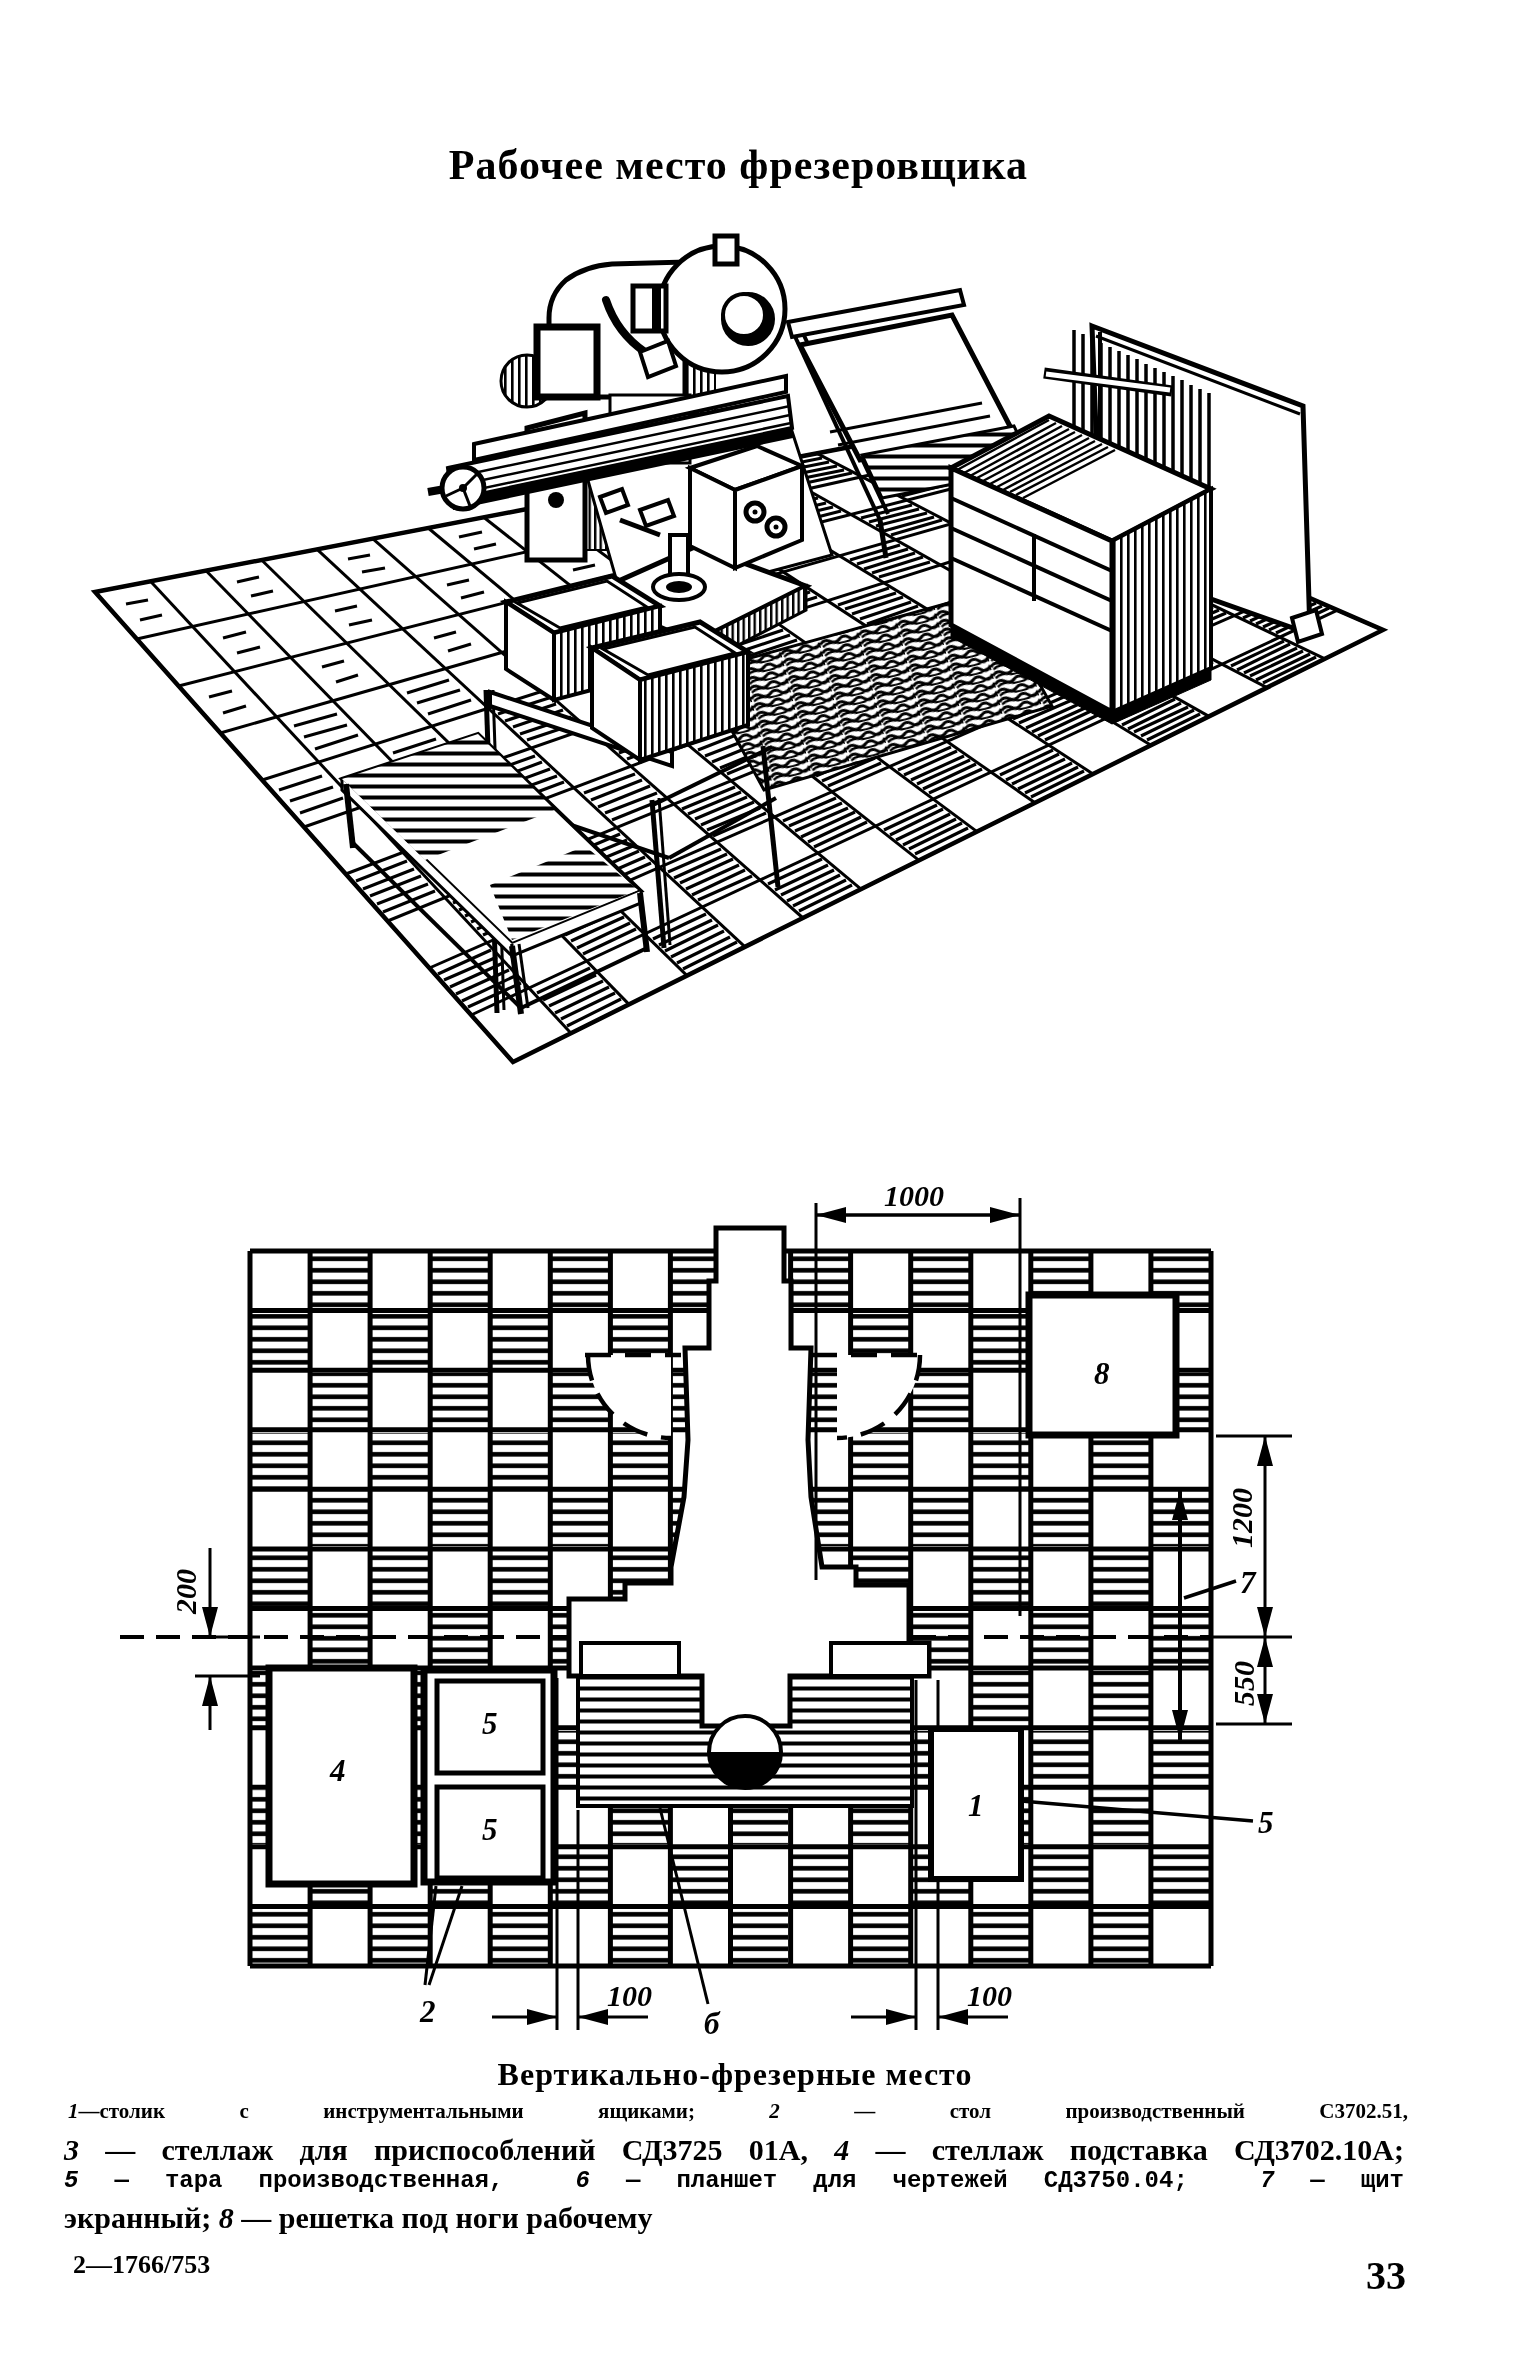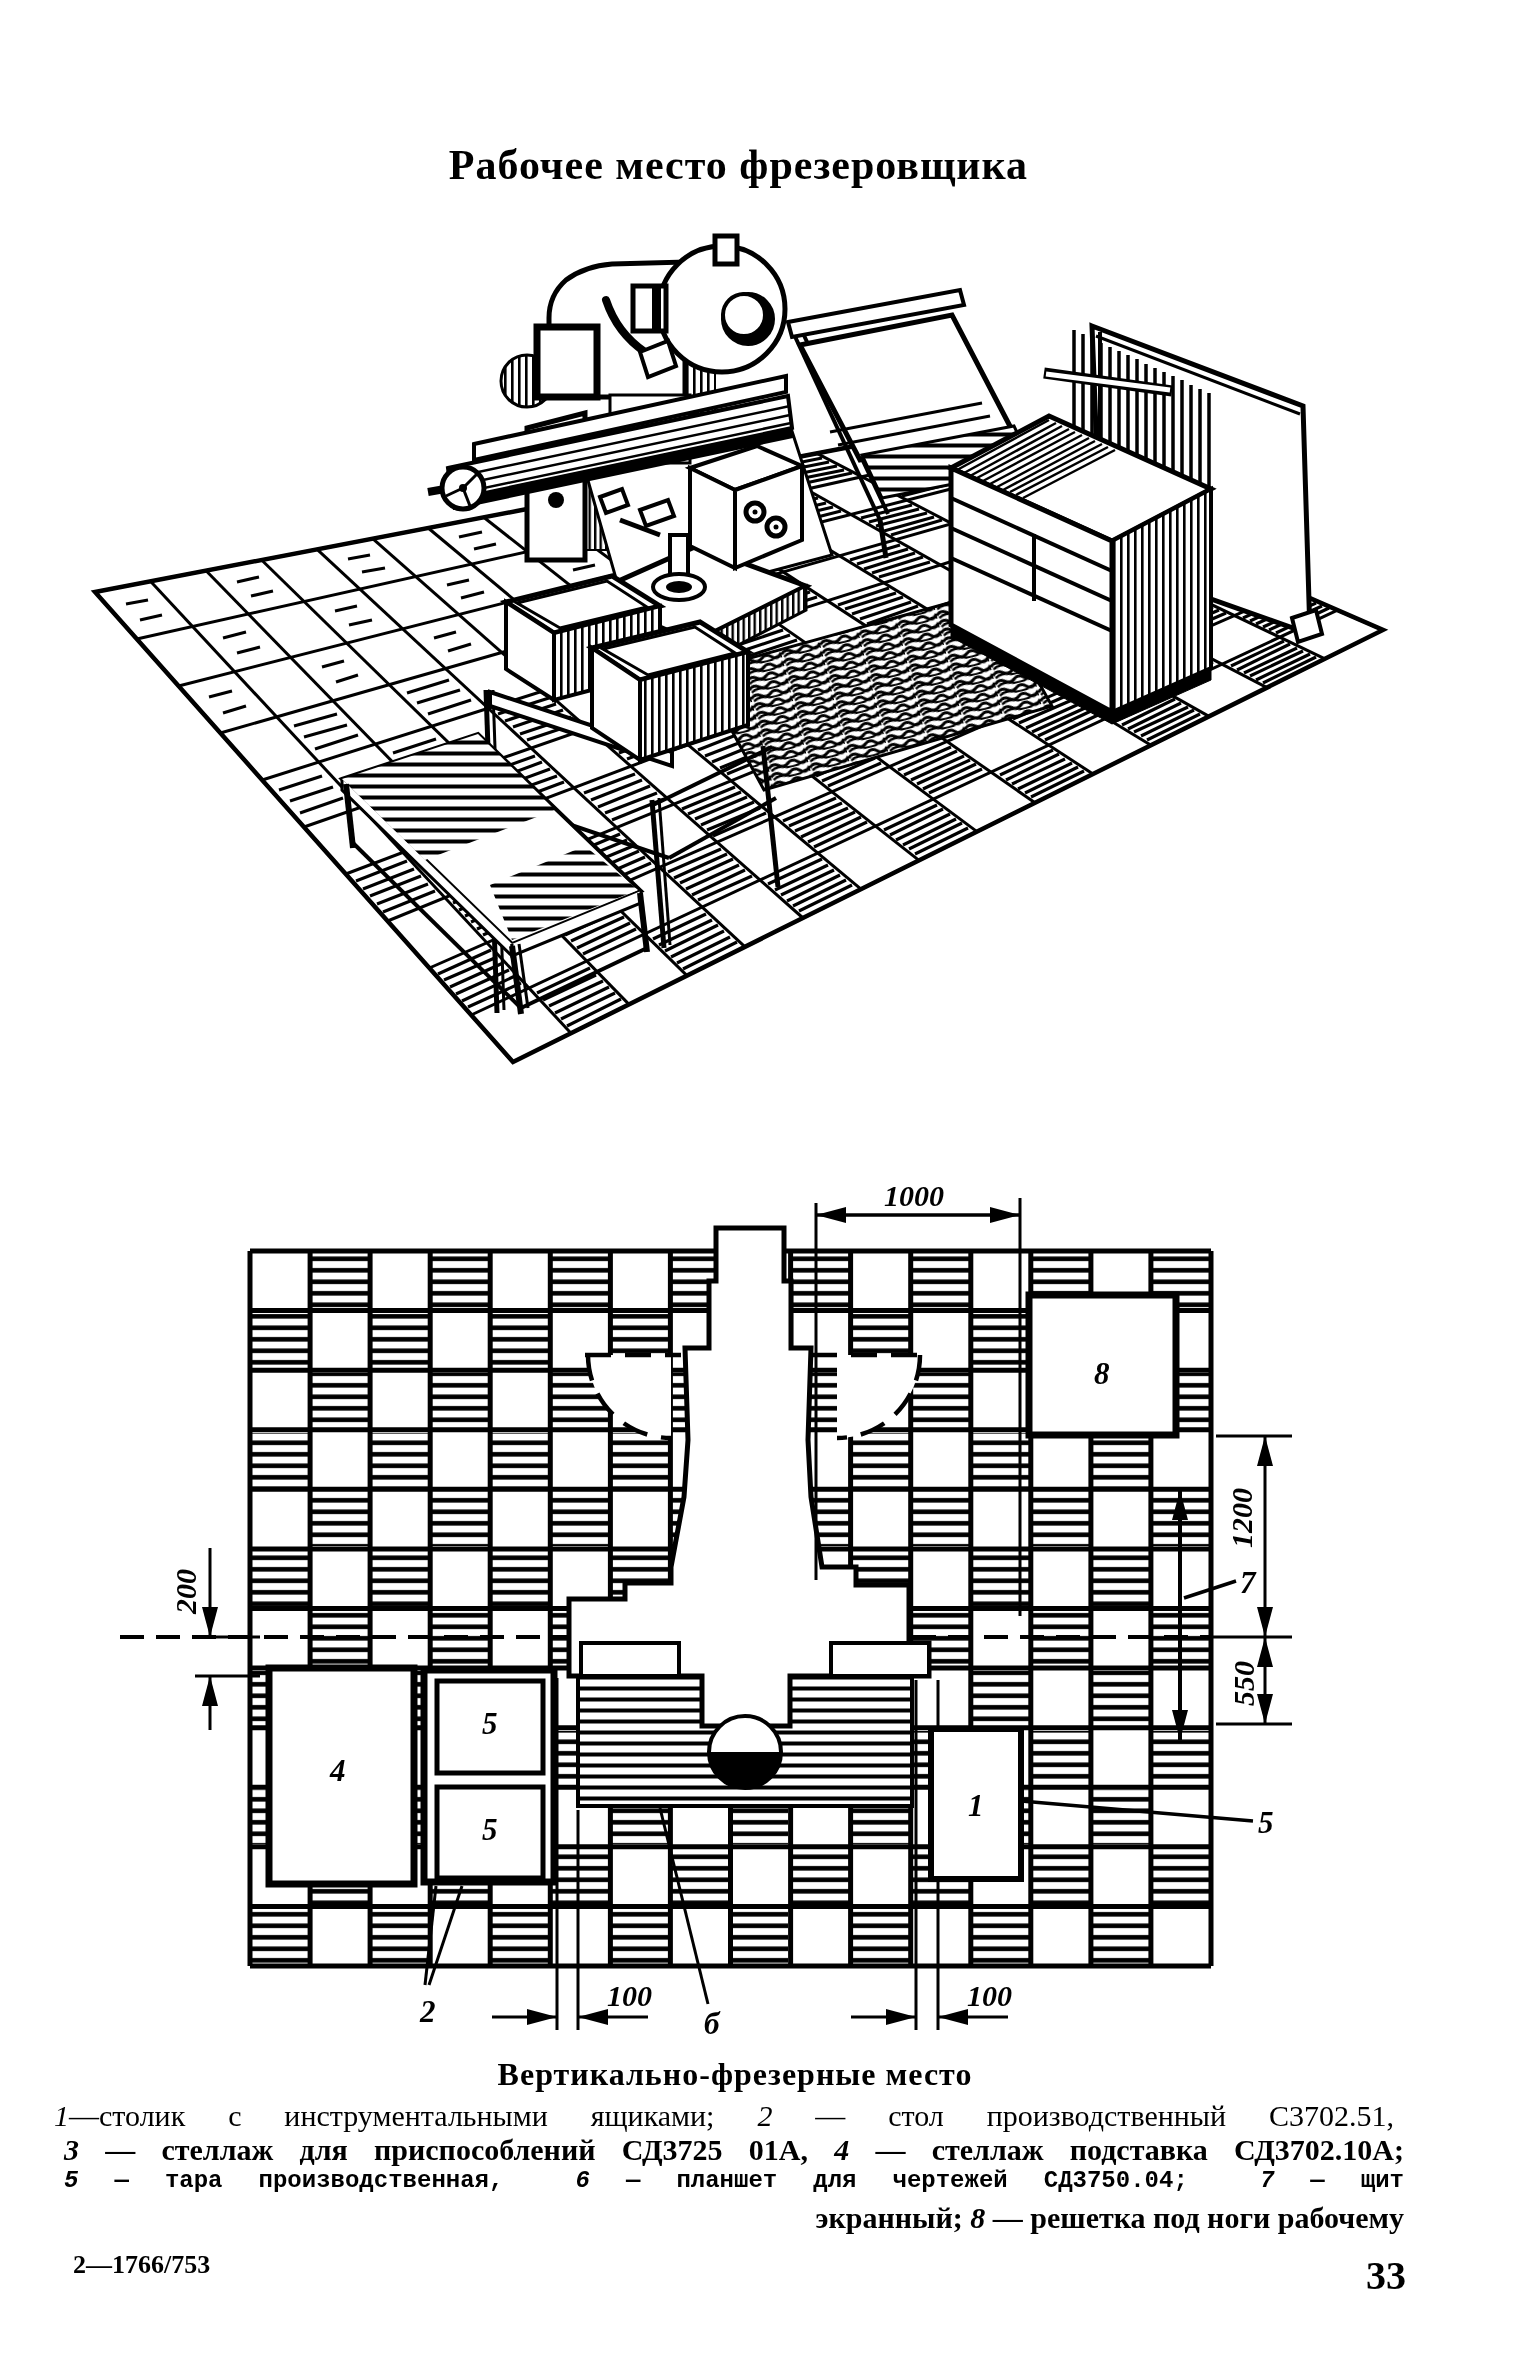--- a/index.html
+++ b/index.html
@@ -814,22 +814,22 @@
 <line x1="436" y1="1886" x2="425" y2="1985" stroke="#000" stroke-width="3"></line>
 <line x1="462" y1="1886" x2="429" y2="1985" stroke="#000" stroke-width="3"></line>
 <text x="420" y="2022" class="lbl">2</text>
 
 <line x1="660" y1="1808" x2="708" y2="2004" stroke="#000" stroke-width="3"></line>
 <text x="704" y="2034" class="lbl">б</text>
 </svg>
 
 <div class="abs" style="left:0;top:2056px;width:1470px;text-align:center;font-weight:bold;font-size:32px;letter-spacing:1px;">Вертикально-фрезерные место</div>
 
-<div class="abs" style="left:54px;top:2099px;width:1340px;font-weight:normal;font-size:30px;text-align:justify;text-align-last:justify;white-space:nowrap;"><i>1</i>—столик&nbsp;с&nbsp;инструментальными&nbsp;ящиками;&nbsp;<i>2</i>&nbsp;—&nbsp;стол&nbsp;производственный&nbsp;С3702.51,</div>
+<div class="abs" style="left:68px;top:2099px;width:1340px;font-weight:bold;font-size:21px;text-align:justify;text-align-last:justify;white-space:nowrap;"><i>1</i>—столик&nbsp;с&nbsp;инструментальными&nbsp;ящиками;&nbsp;<i>2</i>&nbsp;—&nbsp;стол&nbsp;производственный&nbsp;С3702.51,</div>
 
 <div class="abs" style="left:64px;top:2133px;width:1340px;font-weight:bold;font-size:30px;text-align:justify;text-align-last:justify;white-space:nowrap;"><i>3</i>&nbsp;—&nbsp;стеллаж&nbsp;для&nbsp;приспособлений&nbsp;СД3725&nbsp;01А,&nbsp;<i>4</i>&nbsp;—&nbsp;стеллаж&nbsp;подставка&nbsp;СД3702.10А;</div>
 
 <div class="abs" style="left:64px;top:2167px;width:1340px;font-weight:bold;font-size:24px;text-align:justify;text-align-last:justify;white-space:nowrap;font-family:Liberation Mono, monospace;"><i>5</i>&nbsp;—&nbsp;тара&nbsp;производственная,&nbsp;&nbsp;<i>6</i>&nbsp;—&nbsp;планшет&nbsp;для&nbsp;чертежей&nbsp;СД3750.04;&nbsp;&nbsp;<i>7</i>&nbsp;—&nbsp;щит</div>
 
-<div class="abs" style="left:64px;top:2201px;width:1340px;font-weight:bold;font-size:30px;text-align:right;">экранный;&nbsp;<i>8</i>&nbsp;—&nbsp;решетка&nbsp;под&nbsp;ноги&nbsp;рабочему</div>
+<div class="abs" style="left:64px;top:2201px;width:1340px;font-weight:bold;font-size:30px;text-align:left;">экранный;&nbsp;<i>8</i>&nbsp;—&nbsp;решетка&nbsp;под&nbsp;ноги&nbsp;рабочему</div>
 
 <div class="abs" style="left:73px;top:2250px;font-weight:bold;font-size:26px;">2—1766/753</div>
 
 <div class="abs" style="left:1366px;top:2252px;font-weight:bold;font-size:40px;">33</div>
 </body></html>

